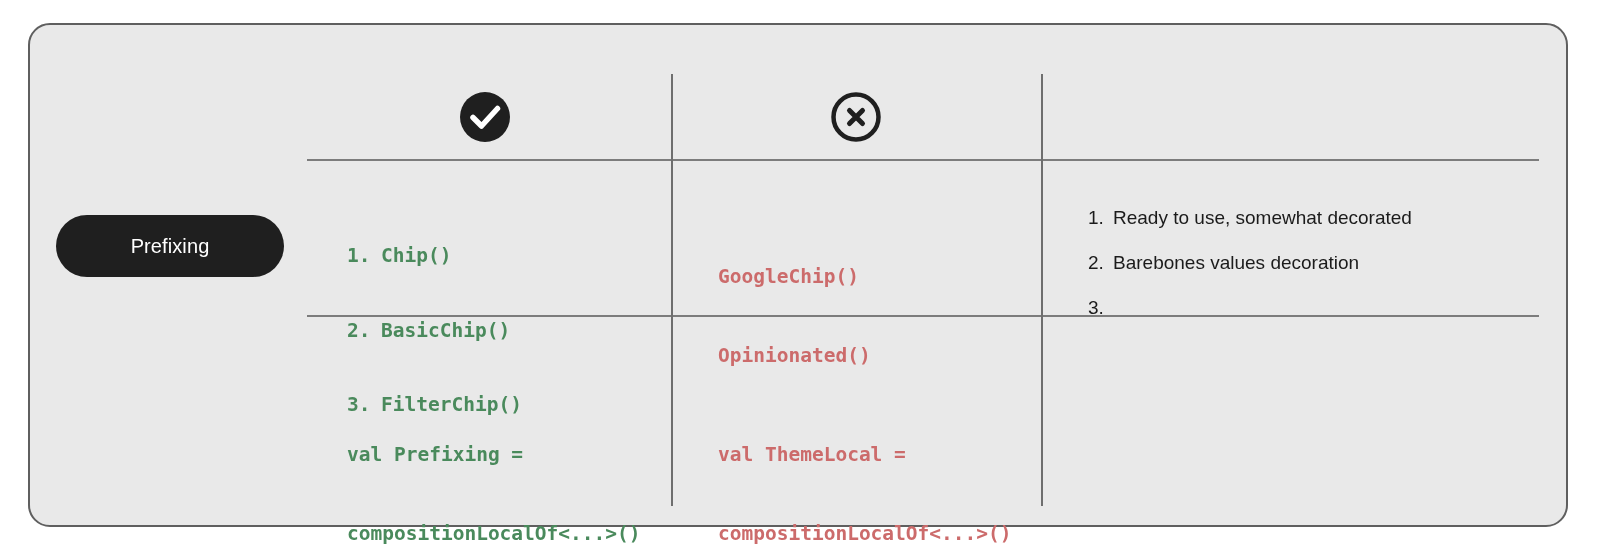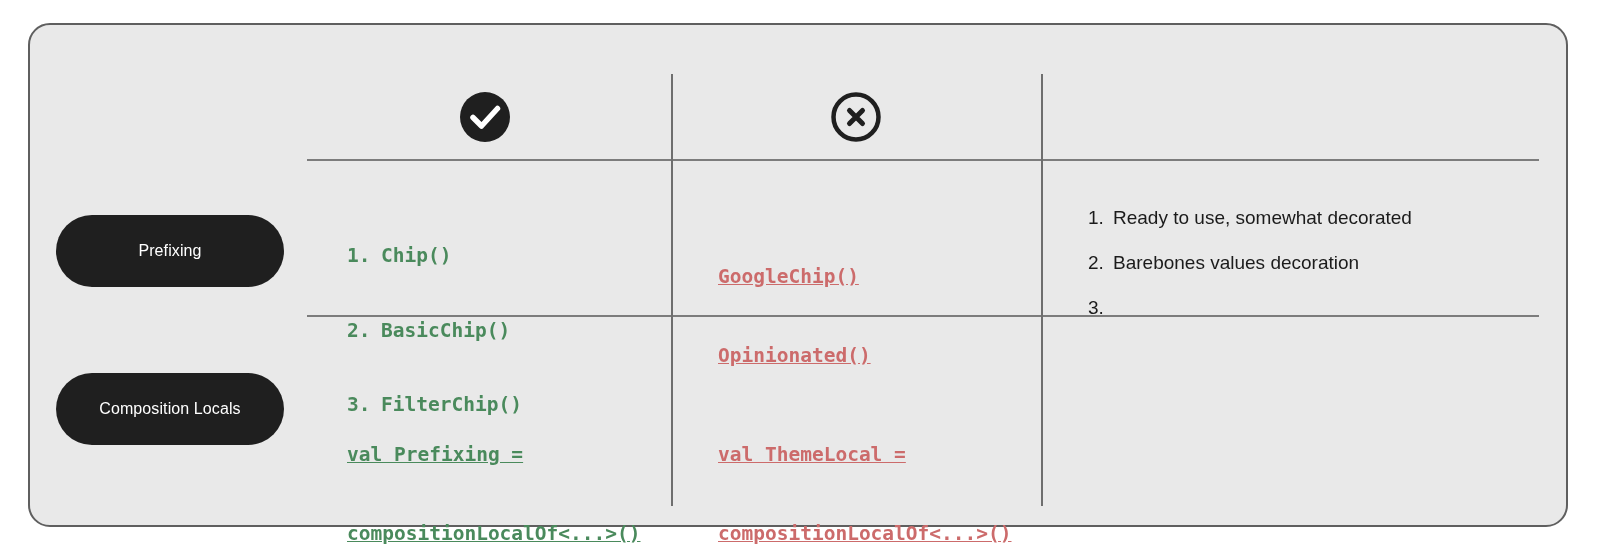--- a/index.html
+++ b/index.html
@@ -79,23 +79,23 @@
 
   
   .pill {
     position: absolute;
     background: #1f1f1f;
     color: #ffffff;
     border-radius: 999px;
     display: flex;
     align-items: center;
     justify-content: center;
-    font-size: 16px;
+    font-size: 20px;
     letter-spacing: 0.1px;
-    height: 72px;
+    height: 62px;
     white-space: nowrap;
   }
   .pill.prefixing {
     left: 26px;
     top: 190px;
     width: 228px;
   }
   .pill.locals {
     left: 26px;
     top: 348px;
@@ -127,21 +127,21 @@
   .code-num {
     display: inline-block;
     width: 34px;
     flex: none;
   }
 
   .code-line { margin: 0 0 18px 0; }
   .code-line:last-child { margin-bottom: 0; }
 
   .code-block { }
-  .code-block .code-line { margin-bottom: 20px; text-decoration: underline; }
+  .code-block .code-line { margin-bottom: 20px; }
   .code-block .code-line:last-child { margin-bottom: 0; }
 
   
   .desc {
     font-family: "Liberation Sans", sans-serif;
     font-size: 19px;
     color: #1b1b1b;
     line-height: 1.2;
   }
   .desc-list { list-style: none; margin: 0; padding: 0; }
@@ -232,23 +232,20 @@
         <li>
           <span class="desc-num">2.</span>
           <span>Barebones values decoration</span>
         </li>
         <li>
           <span class="desc-num">3.</span>
         </li>
       </ul>
     </div>
 
-    <div class="pill locals">
-      <span>Composition Locals</span>
-    </div>
 
     <div class="cell cell-good-2">
       <div class="code-block code good">
         <div class="code-line">val Prefixing =</div>
         <div class="code-line">compositionLocalOf&lt;...&gt;()</div>
       </div>
     </div>
 
     <div class="cell cell-bad-2">
       <div class="code-block code bad">

